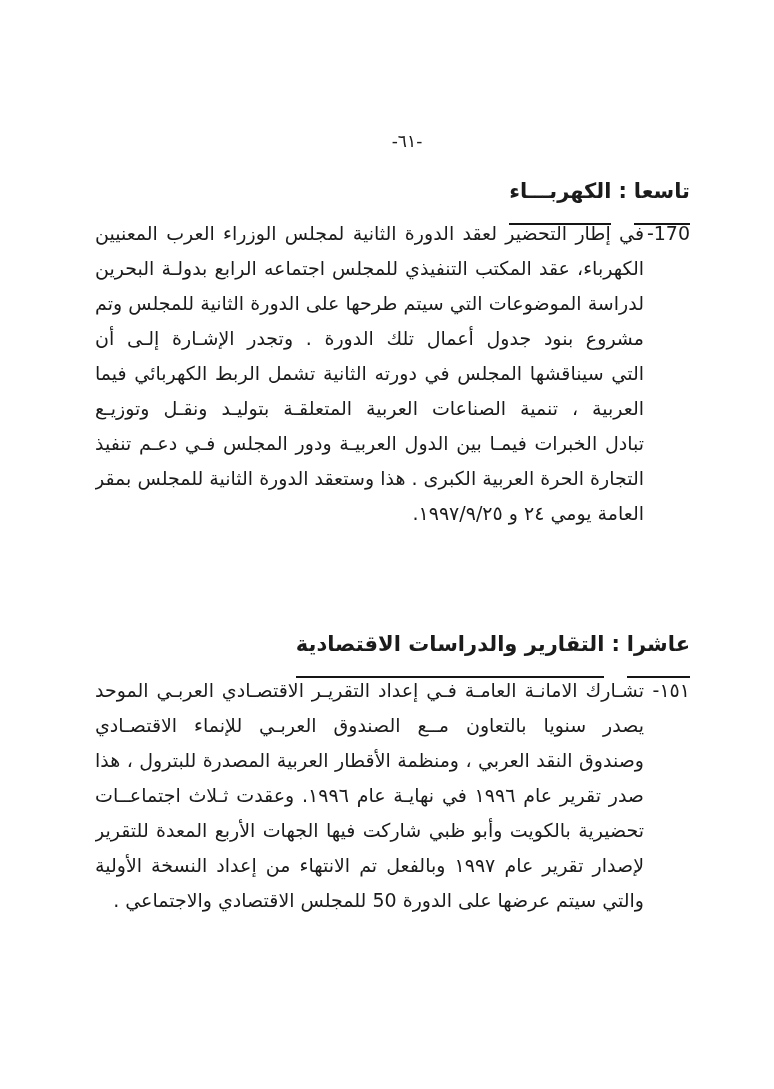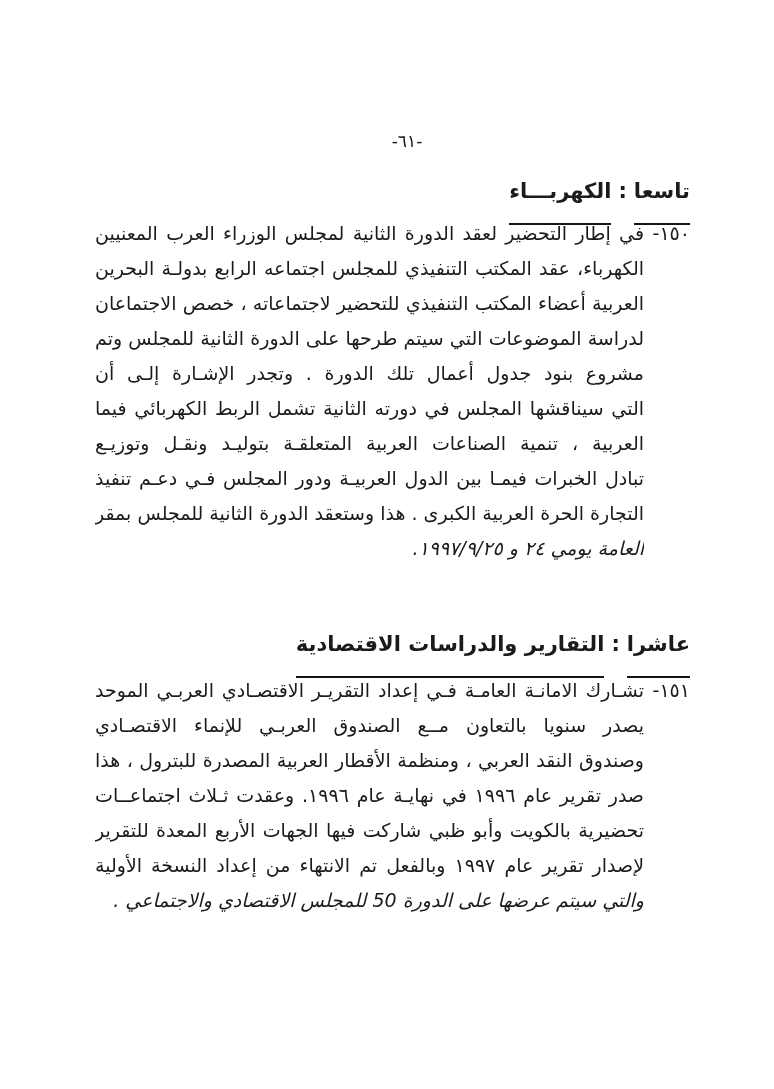--- a/index.html
+++ b/index.html
@@ -61,39 +61,37 @@
   .line {
     direction: rtl;
     text-align: justify;
     text-align-last: justify;
     height: 35px;
     overflow: hidden;
   }
   .line.last {
     text-align: right;
     text-align-last: right;
-    font-style: italic;
   }
 </style>
 </head>
 <body>
 
 <div class="page">
 
   <div class="page-number">-٦١-</div>
 
   <div class="sec-heading heading-1">
     <span class="h-u">تاسعا</span><span class="h-sep">:</span><span class="h-u">الكهربـــاء</span>
   </div>
 
   <div class="para para-150">
-    <span class="pnum">١٥٠-</span>
+    <span class="pnum">170-</span>
     <div class="line">في إطار التحضير لعقد الدورة الثانية لمجلس الوزراء العرب المعنيين بشـؤون</div>
     <div class="line">الكهرباء، عقد المكتب التنفيذي للمجلس اجتماعه الرابع بدولـة البحرين يومـي</div>
-    <div class="line">العربية أعضاء المكتب التنفيذي للتحضير لاجتماعاته ، خصص الاجتماعان</div>
     <div class="line">لدراسة الموضوعات التي سيتم طرحها على الدورة الثانية للمجلس وتم إقرار</div>
     <div class="line">مشروع بنود جدول أعمال تلك الدورة . وتجدر الإشـارة إلـى أن الموضوعات</div>
     <div class="line">التي سيناقشها المجلس في دورته الثانية تشمل الربط الكهربائي فيما بين الدول</div>
     <div class="line">العربية ، تنمية الصناعات العربية المتعلقـة بتوليـد ونقـل وتوزيـع الكهربـاء ،</div>
     <div class="line">تبادل الخبرات فيمـا بين الدول العربيـة ودور المجلس فـي دعـم تنفيذ منطقـة</div>
     <div class="line">التجارة الحرة العربية الكبرى . هذا وستعقد الدورة الثانية للمجلس بمقر الأمانـة</div>
     <div class="line last">العامة يومي ٢٤ و ١٩٩٧/٩/٢٥.</div>
   </div>
 
   <div class="sec-heading heading-2">

